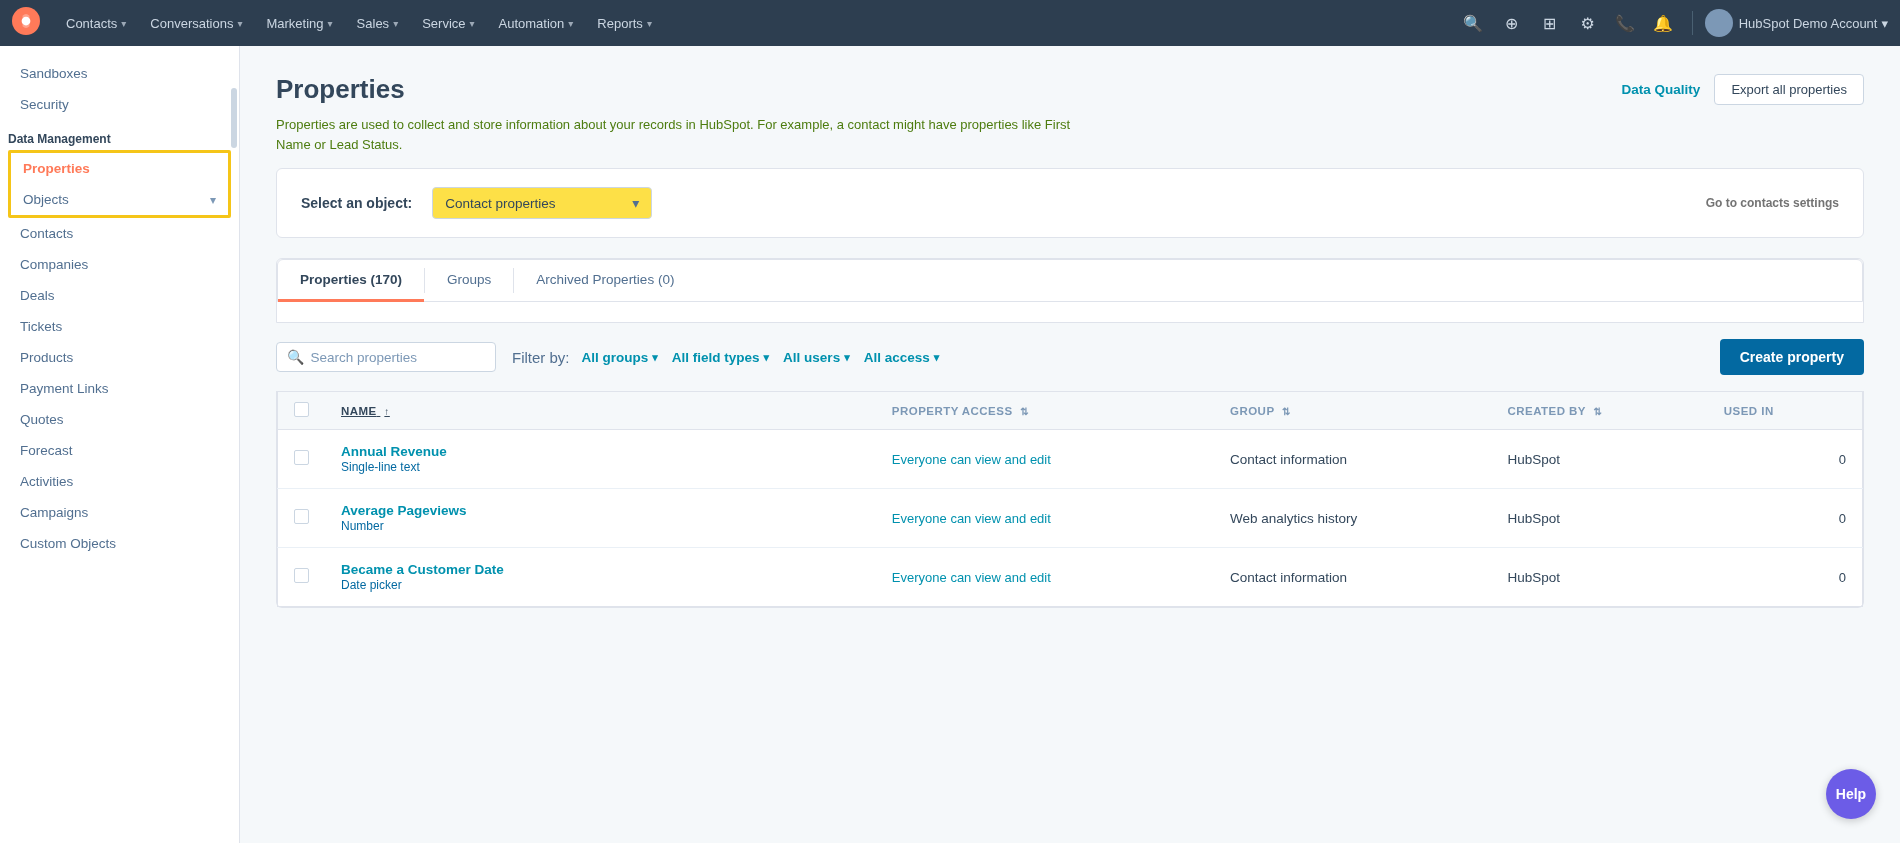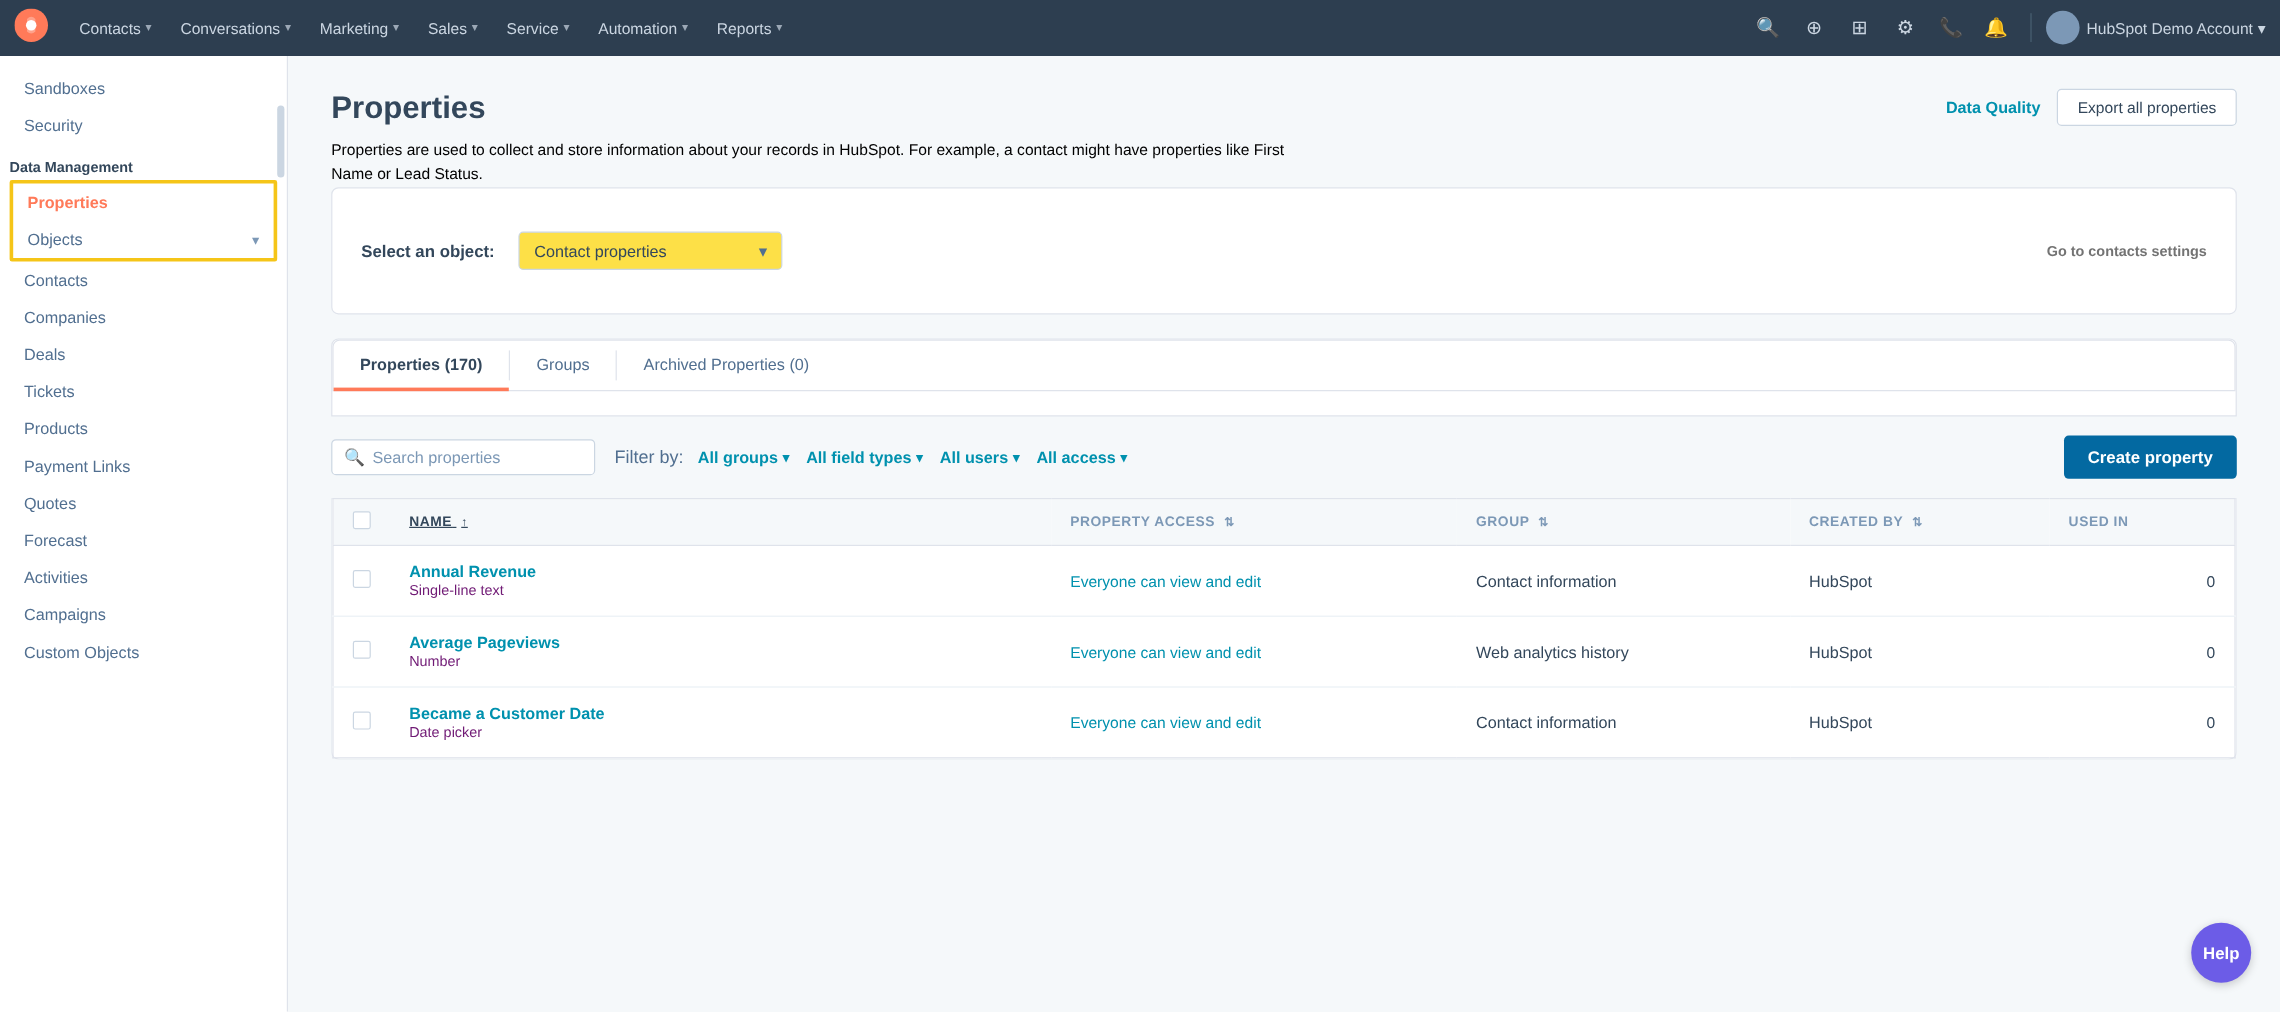--- a/index.html
+++ b/index.html
@@ -134,21 +134,21 @@
       margin-bottom: 6px;
     }
     .page-title {
       font-size: 26px;
       font-weight: 700;
       color: #33475b;
       margin-bottom: 4px;
     }
     .page-subtitle {
       font-size: 13px;
-      color: #000000;
+      color: #4d7c0f;
       max-width: 800px;
       line-height: 1.5;
     }
     .header-actions { display: flex; align-items: center; gap: 14px; }
     .btn-link {
       color: #0091ae;
       font-size: 13.5px;
       font-weight: 600;
       cursor: pointer;
       text-decoration: none;
@@ -163,26 +163,26 @@
       padding: 7px 16px;
       border-radius: 4px;
       cursor: pointer;
     }
 
     
     .select-object-bar {
       background: #fff;
       border: 1px solid #dfe3eb;
       border-radius: 6px;
-      padding: 36px 24px;
+      padding: 18px 24px;
       display: flex;
       align-items: center;
       justify-content: space-between;
       margin-bottom: 20px;
-      margin-top: 2px;
+      margin-top: 14px;
     }
     .select-object-label {
       font-size: 14px;
       font-weight: 600;
       color: #33475b;
       margin-right: 20px;
     }
     .select-dropdown {
       display: flex;
       align-items: center;
@@ -321,21 +321,21 @@
     }
     .properties-table tr:last-child td { border-bottom: none; }
     .property-name-link {
       color: #0091ae;
       font-weight: 600;
       font-size: 13.5px;
       cursor: pointer;
       display: block;
     }
     .property-type {
-      color: #701a75;
+      color: #0369a1;
       font-size: 12px;
       margin-top: 2px;
     }
     .access-link {
       color: #0091ae;
       font-weight: 500;
       font-size: 13px;
     }
     .checkbox-col { width: 44px; text-align: center; }
     .checkbox {

